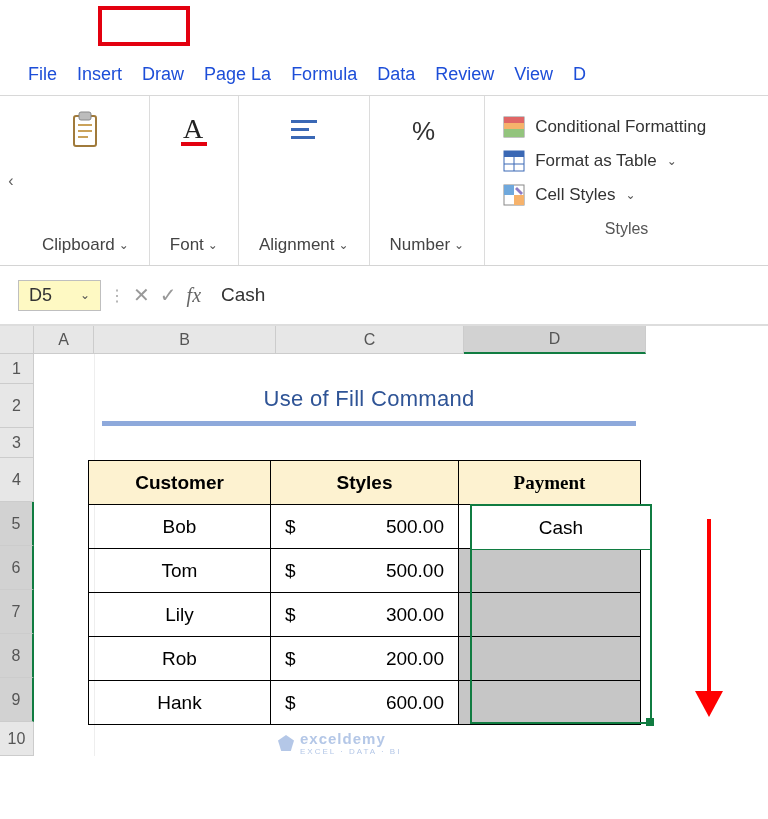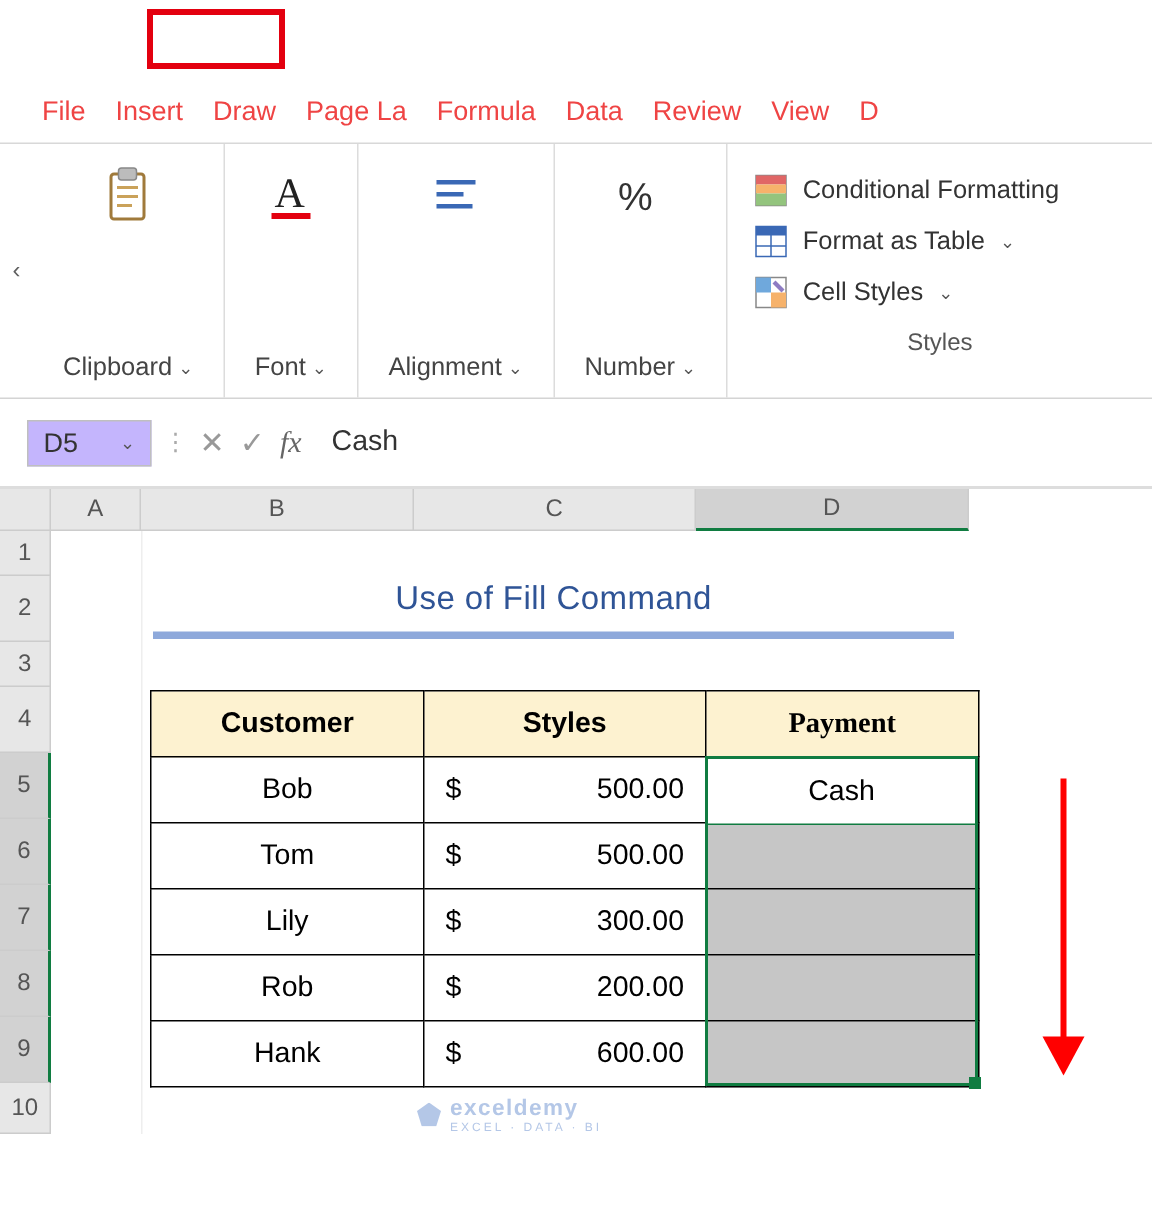--- a/index.html
+++ b/index.html
@@ -1,20 +1,20 @@
 <!DOCTYPE html>
 <html><head>
 <meta charset="utf-8">
 <style>
   * { box-sizing: border-box; margin: 0; padding: 0; }
   body { font-family: "Segoe UI", Arial, sans-serif; background: #fff; width: 768px; overflow: hidden; }
 
   
   .tabs { display: flex; align-items: flex-end; padding: 10px 18px 0 18px; border-bottom: 1px solid #d8d8d8; }
-  .tab { font-size: 18px; color: #ef4444; padding: 6px 10px 10px 10px; cursor: pointer; position: relative; white-space: nowrap; }
+  .tab { font-size: 18px; color: #1d4ed8; padding: 6px 10px 10px 10px; cursor: pointer; position: relative; white-space: nowrap; }
   .tab.active { color: #0f6e3e; }
   .tab.active::after {
     content:""; position:absolute; left:6px; right:6px; bottom:4px; height:4px;
     background:#107c41;
   }
   .tab-highlight {
     position:absolute; top:6px; left:98px; width:92px; height:40px;
     border:4px solid #e3000f; pointer-events:none;
   }
   .tab-partial { overflow:hidden;margin-top:48px; }
@@ -27,21 +27,21 @@
   .big-icon { height:40px; display:flex; align-items:center; justify-content:center; }
   .grp-label { font-size:17px; color:#444; display:flex; align-items:center; gap:4px; margin-top:18px; }
   .chev { font-size:12px; color:#555; }
 
   .styles-grp { flex:1; padding:14px 18px 10px 18px; display:flex; flex-direction:column; }
   .style-row { display:flex; align-items:center; gap:10px; font-size:17px; color:#333; padding:6px 0; cursor:pointer; }
   .styles-caption { font-size:16px; color:#555; text-align:center; padding-top:8px; }
 
   
   .fbar-wrap { padding:12px 18px; display:flex; align-items:center; gap:12px; border-bottom:2px solid #ddd; }
-  .namebox { display:flex; align-items:center; border:1px solid #bfbfbf; background:#c4b5fd; padding:4px 10px; gap:28px; font-size:18px; color:#333; }
+  .namebox { display:flex; align-items:center; border:1px solid #bfbfbf; background:#fef9c3; padding:4px 10px; gap:28px; font-size:18px; color:#333; }
   .fbar-divider { width:8px; height:34px; display:flex; align-items:center; justify-content:center; color:#aaa; }
   .fbar-btns { display:flex; align-items:center; gap:10px; font-size:20px; color:#666; }
   .fbar-input { flex:1; border:none; font-size:19px; color:#333; padding:4px 8px; background:transparent; }
 
   
   .sheet { position:relative; }
   .colhdrs { display:flex; }
   .corner { width:34px; height:28px; background:#e7e7e7; border-right:1px solid #ccc; border-bottom:1px solid #ccc; }
   .ch { height:28px; background:#e7e7e7; border-right:1px solid #ccc; border-bottom:1px solid #ccc; display:flex; align-items:center; justify-content:center; font-size:16px; color:#555; }
   .chA { width:60px; }
@@ -66,21 +66,21 @@
 
   
   .title-cell {
     position:absolute; left:68px; top:32px; width:534px; height:40px;
     text-align:center; font-size:22px; font-weight:normal; color:#2f5496;
     border-bottom:5px solid #8ea9db; font-family:"Segoe UI",Arial,sans-serif;
     letter-spacing:0.3px;
   }
 
   
-  table.data { position:absolute; left:66px; top:106px; border-collapse:collapse; }
+  table.data { position:absolute; left:54px; top:106px; border-collapse:collapse; }
   table.data th, table.data td {
     border:1.5px solid #000; font-size:19px; height:44px;
   }
   table.data th { background:#fdf2d0; font-weight:bold; text-align:center; }
   .colCust { width:182px; text-align:center; }
   .colAmt  { width:188px; }
   .colPay  { width:182px; text-align:center;font-family:Liberation Serif, serif; }
   .amt { display:flex; justify-content:space-between; padding:0 14px; }
   .pay-sel { background:#c6c6c6; }
 

